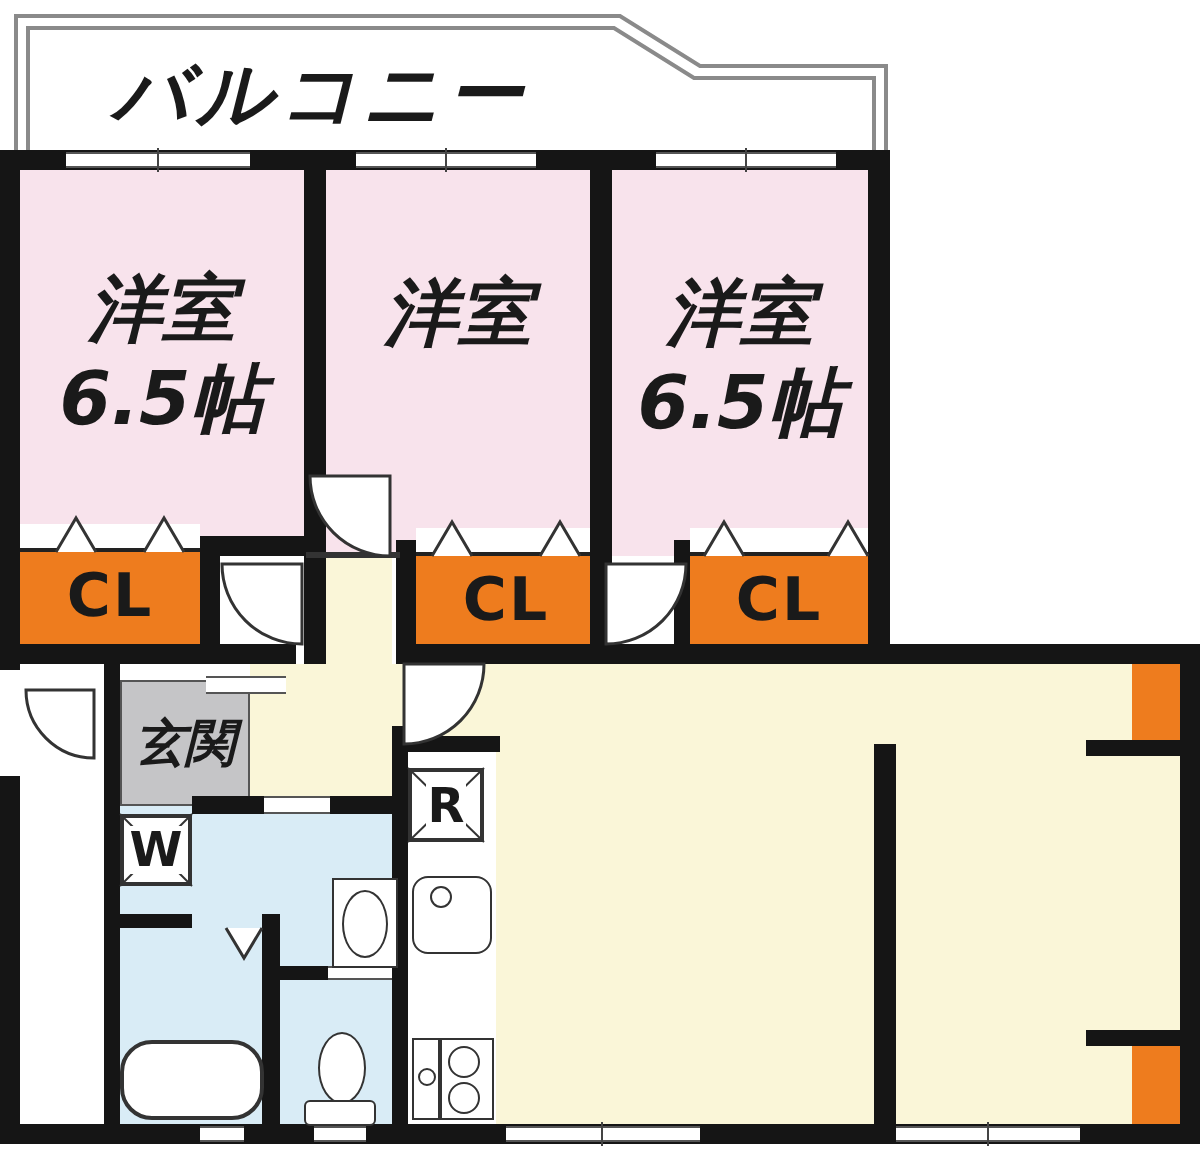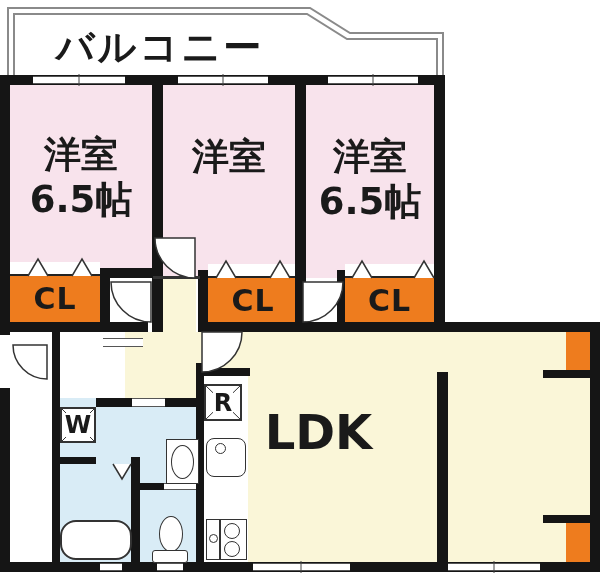--- a/index.html
+++ b/index.html
@@ -13,21 +13,21 @@
   .floor-beige{background:var(--floor-beige,#faf6d8);}
   .floor-blue{background:var(--wet-blue,#d9ecf6);}
   .floor-gray{background:var(--entrance-gray,#c5c5c7);border:1px solid #555;box-sizing:border-box;}
   .closet{position:absolute;background:var(--closet-orange,#ee7c1e);display:flex;align-items:center;justify-content:center;text-align:center;}
   .closet-label{font-size:30px;letter-spacing:1px;}
   .window{position:absolute;background:#fff;border-top:1px solid #555;border-bottom:1px solid #555;box-sizing:border-box;}
   .slide{position:absolute;background:#fff;border-top:1px solid #555;border-bottom:1px solid #555;box-sizing:border-box;}
   .bar{position:absolute;background:#fff;border-bottom:2px solid #222;box-sizing:border-box;}
   .fixture{position:absolute;background:#fff;border:2px solid #333;box-sizing:border-box;}
   .round{border-radius:50%;}
-  .label{position:absolute;text-align:center;}
+  .label{position:absolute;text-align:center;font-style:italic;}
   .room-label{font-size:37px;line-height:45px;}
   .balcony-label{font-size:38px;letter-spacing:3px;}
   .big-label{font-size:48px;}
   .box-flex{display:flex;align-items:center;justify-content:center;}
   .wr-label{font-size:24px;background:#fff;padding:0 1px;line-height:24px;z-index:3;}
   svg.overlay{position:absolute;left:0;top:0;pointer-events:none;}
 </style>
 </head>
 <body>
 
@@ -37,20 +37,23 @@
   <div class="floor floor-beige" style="left:125px;top:332px;width:71px;height:66px;"></div>
   <div class="floor floor-pink" style="left:10px;top:85px;width:142px;height:190px;"></div>
   <div class="floor floor-pink" style="left:163px;top:85px;width:132px;height:193px;"></div>
   <div class="floor floor-pink" style="left:306px;top:85px;width:128px;height:193px;"></div>
   <div class="floor floor-beige" style="left:204px;top:332px;width:233px;height:230px;"></div>
   <div class="floor floor-beige" style="left:196px;top:332px;width:8px;height:31px;"></div>
   <div class="floor floor-beige" style="left:437px;top:332px;width:11px;height:40px;"></div>
   <div class="floor floor-beige" style="left:448px;top:332px;width:142px;height:230px;"></div>
   <div class="floor" style="left:204px;top:376px;width:44px;height:186px;background:#fff;"></div>
   <div class="floor floor-blue" style="left:60px;top:398px;width:136px;height:164px;"></div>
+  <div class="floor floor-gray box-flex" style="left:60px;top:340px;width:65px;height:63px;">
+    <span class="label" style="position:static;font-size:25px;">玄関</span>
+  </div>
 
   <div class="closet" style="left:10px;top:275px;width:90px;height:47px;">
     <span class="closet-label">CL</span>
   </div>
   <div class="closet" style="left:208px;top:278px;width:90px;height:44px;">
     <span class="closet-label">CL</span>
   </div>
   <div class="closet" style="left:345px;top:278px;width:89px;height:44px;">
     <span class="closet-label">CL</span>
   </div>
@@ -123,21 +126,20 @@
     <span>洋室</span><br>
     <span>6.5帖</span>
   </div>
   <div class="label room-label" style="left:163px;top:134px;width:132px;">
     <span>洋室</span><br>
   </div>
   <div class="label room-label" style="left:306px;top:134px;width:128px;">
     <span>洋室</span><br>
     <span>6.5帖</span>
   </div>
-  <div class="label big-label" style="left:246px;top:404px;width:145px;">LDK</div>
 
   <svg class="overlay" width="600" height="576" viewBox="0 0 600 576">
     <g fill="none" stroke="#8a8a8a" stroke-width="2">
       <path d="M8,75 L8,8 L310,8 L350,33 L443,33 L443,75"></path>
       <path d="M14,75 L14,14 L307,14 L347,39 L437,39 L437,75"></path>
     </g>
     <g fill="#ffffff" stroke="#333" stroke-width="1.5">
       <path d="M47,345 L13,345 A34,34 0 0 0 47,379 Z"></path>
       <path d="M151,282 L151,322 A40,40 0 0 1 111,282 Z"></path>
       <path d="M195,238 L195,278 A40,40 0 0 1 155,238 Z"></path>

